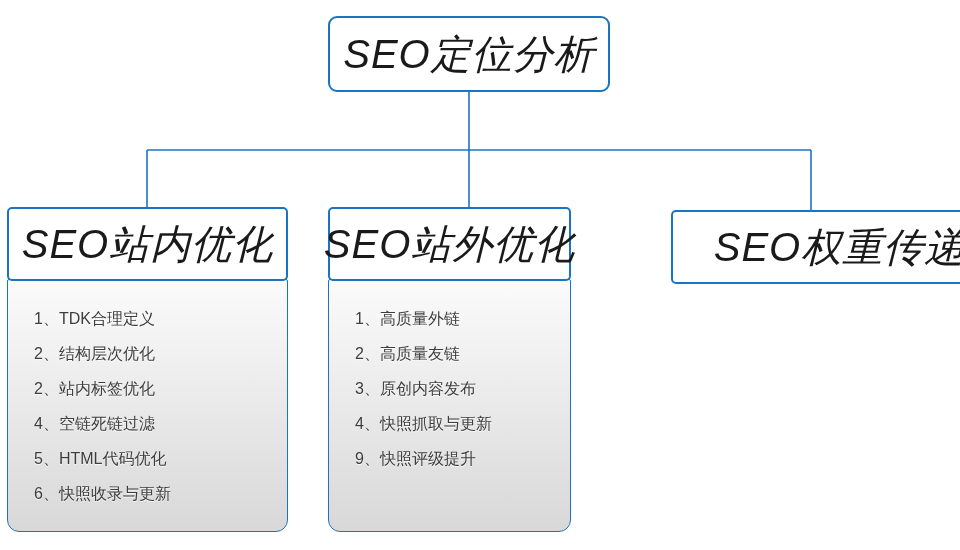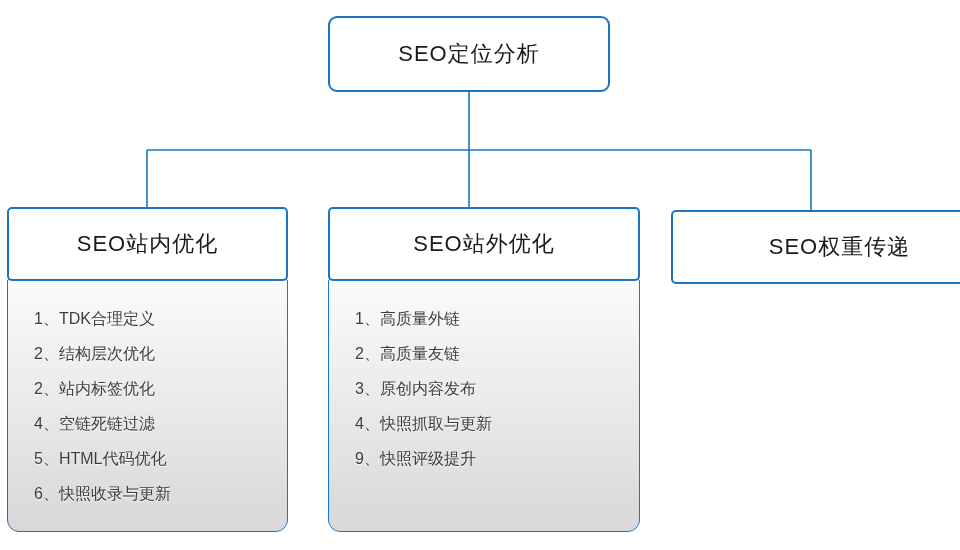--- a/index.html
+++ b/index.html
@@ -39,24 +39,25 @@
     background: var(--header-bg);
     border: 2px solid var(--line);
     border-radius: 9px;
     display: flex;
     align-items: center;
     justify-content: center;
     z-index: 2;
   }
   .root-box .title-text,
   .col-header .title-text {
-    font-size: 22px;
+    font-size: 40px;
     color: var(--title-color);
     letter-spacing: 1px;
     white-space: nowrap;
+    font-style: italic;
   }
   .column {
     position: absolute;
     top: 207px;
     z-index: 2;
   }
   .col-header {
     position: relative;
     height: 74px;
     background: var(--header-bg);
@@ -78,21 +79,21 @@
     z-index: 1;
   }
   .item {
     font-size: 16px;
     line-height: 35px;
     color: var(--item-color);
     text-shadow: 0 1px 1px rgba(255,255,255,0.9);
     white-space: nowrap;
   }
   .col-left   { left: 7px;   width: 281px; }
-  .col-mid    { left: 328px; width: 312px; }
+  .col-mid    { left: 328px; width: 243px; }
   .col-right  { left: 671px; width: 337px; top: 210px; }
 </style>
 </head>
 <body>
 
 <div class="canvas">
 
   <svg class="connectors" viewBox="0 0 960 550" xmlns="http://www.w3.org/2000/svg">
     <path d="M 469 92 L 469 150"></path>
     <path d="M 147 150 L 811 150"></path>

